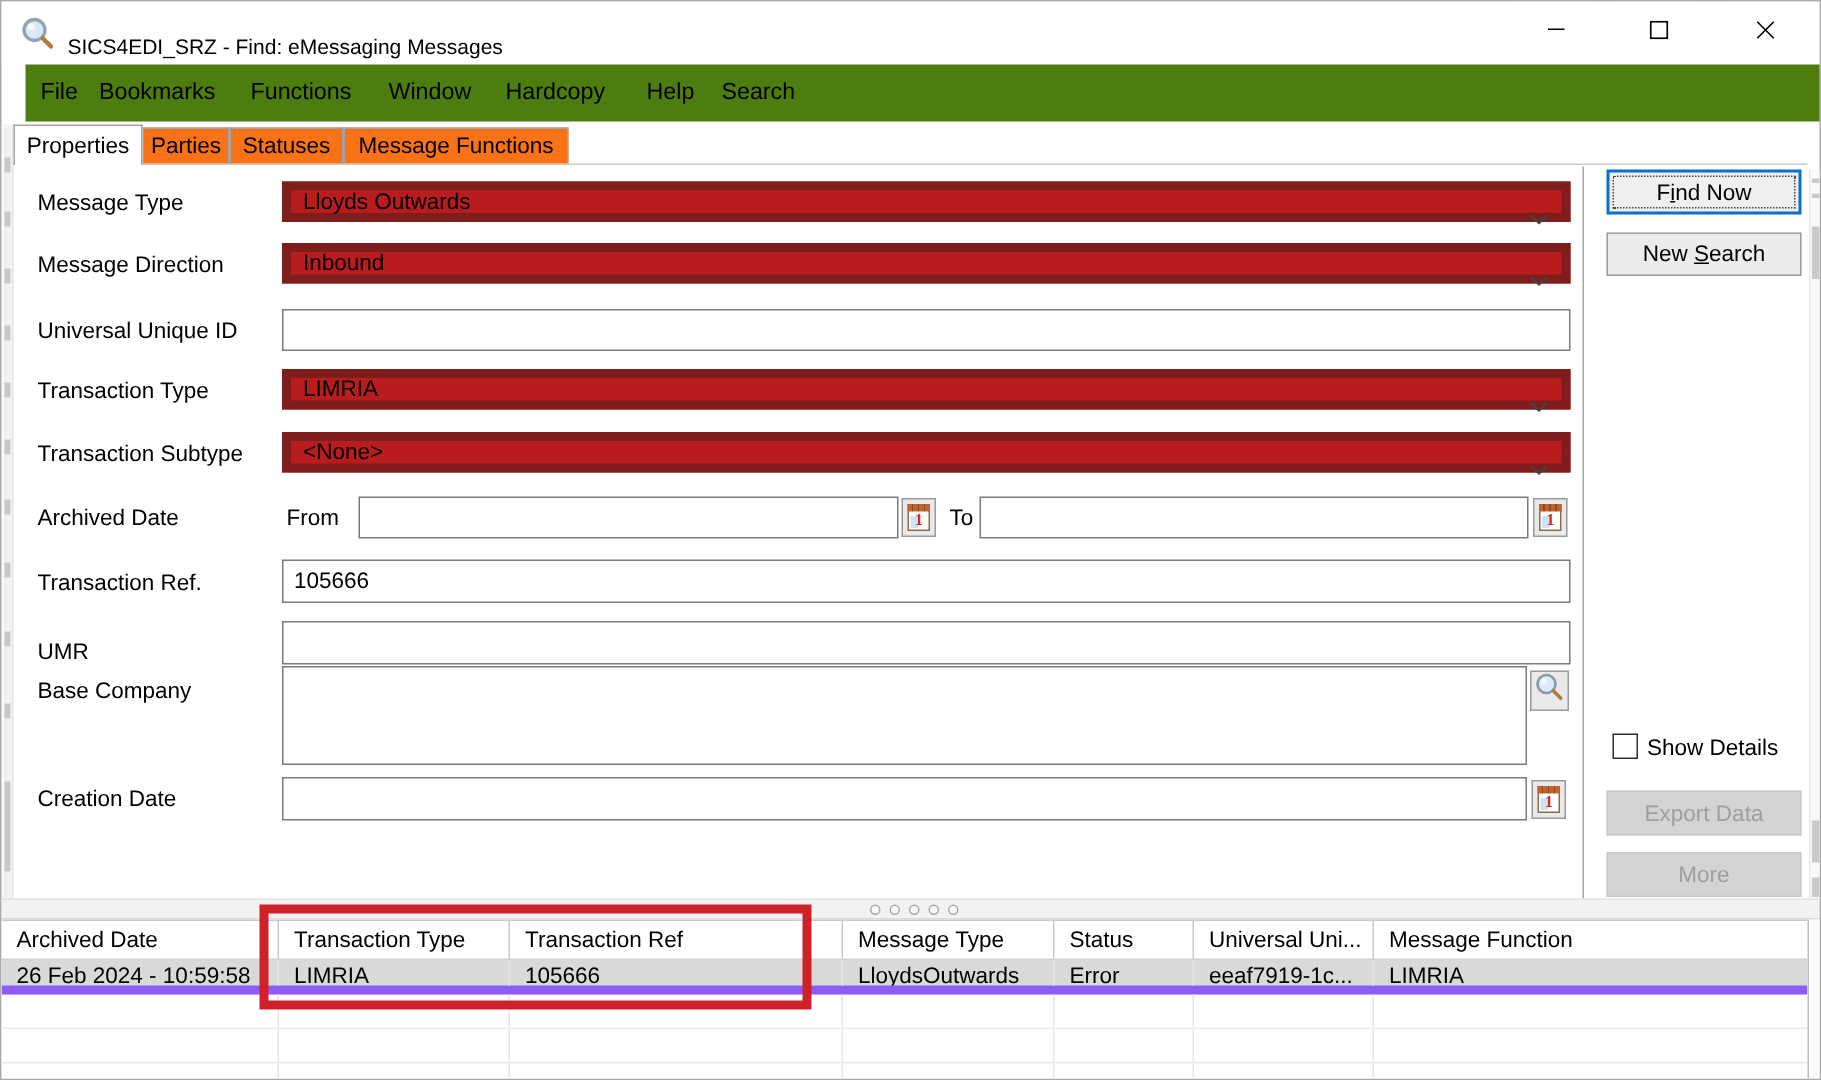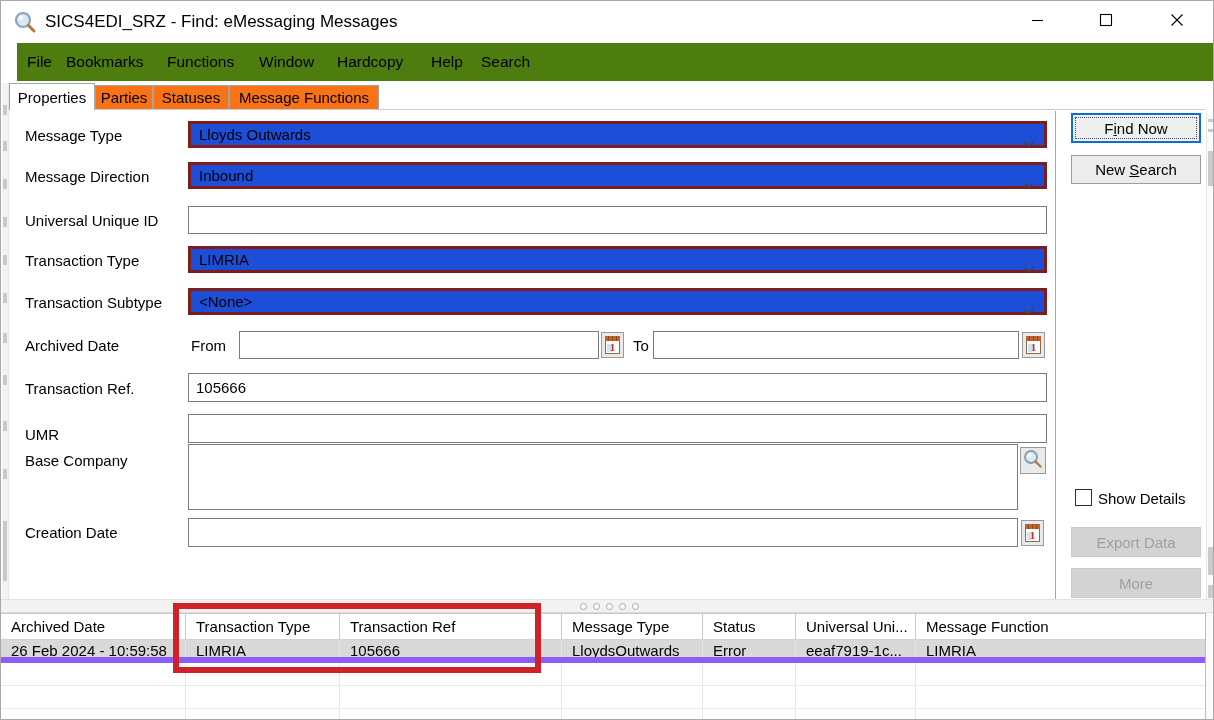--- a/index.html
+++ b/index.html
@@ -5,34 +5,34 @@
   * { box-sizing: border-box; margin: 0; padding: 0; }
   html,body { background:#ffffff; }
   #root {
     position: relative; width: 1214px; height: 720px;
     background: #ffffff; border: 1px solid #a9a9a9; overflow: hidden;
     font-family: "Liberation Sans", sans-serif; color: #000;
   }
   
   .titlebar { position:absolute; left:0; top:0; width:100%; height:42px; background:#fff; }
   .app-icon { position:absolute; left:12px; top:9px; width:24px; height:24px; }
-  .title-text { position:absolute; left:44px; top:11px; font-size:17px; white-space:nowrap; }
+  .title-text { position:absolute; left:44px; top:22px; font-size:14px; white-space:nowrap; }
   .cap-btn { position:absolute; top:0; width:56px; height:42px; display:flex; align-items:center; justify-content:center; background:#fff; }
   
   .menubar { position:absolute; left:16px; top:42px; width:100%; height:38px; background:#4d7c0f; }
   .menu-item { position:absolute; top:10px; font-size:15.5px; white-space:nowrap; cursor:default; }
   
   .tab-base { position:absolute; left:8px; top:108px; width:1196px; height:1px; background:#cccccc; }
   .tab { position:absolute; top:84px; height:24px; background:#f97316; border:1px solid #a3a3a3; border-bottom:none;
          font-size:15px; display:flex; align-items:center; justify-content:center; z-index:1; }
   .tab.active { top:82px; height:27px; background:#fff; z-index:3; }
   
   .lbl { position:absolute; left:24px; font-size:15px; white-space:nowrap; }
   .slbl { position:absolute; font-size:15px; white-space:nowrap; }
-  .combo { position:absolute; left:187px; width:859px; height:27px; background:#1d4ed8; border:3px solid #7f1d1d;
+  .combo { position:absolute; left:187px; width:859px; height:27px; background:#b91c1c; border:6px solid #7f1d1d;
            font-size:15px; display:flex; align-items:center; padding:0 26px 0 8px; }
   .combo .chev { position:absolute; right:9px; top:10px; }
   .txt { position:absolute; height:28px; border:1px solid #7b7b7b; background:#fff; font-family:"Liberation Sans",sans-serif;
          font-size:15px; padding:0 7px; outline:none; }
   textarea.txt { resize:none; padding-top:4px; }
   .cal-btn { position:absolute; width:23px; height:26px; background:#e9e9e9; border:1px solid #9a9a9a;
              display:flex; align-items:center; justify-content:center; }
   .cal { position:relative; width:15px; height:18px; background:#fff; border:1px solid #8d6a49; }
   .cal-top { position:absolute; top:-1px; left:-1px; right:-1px; height:5px;
              background:repeating-linear-gradient(90deg,#c2622d 0 3px,#8d4a1f 3px 4px); }

